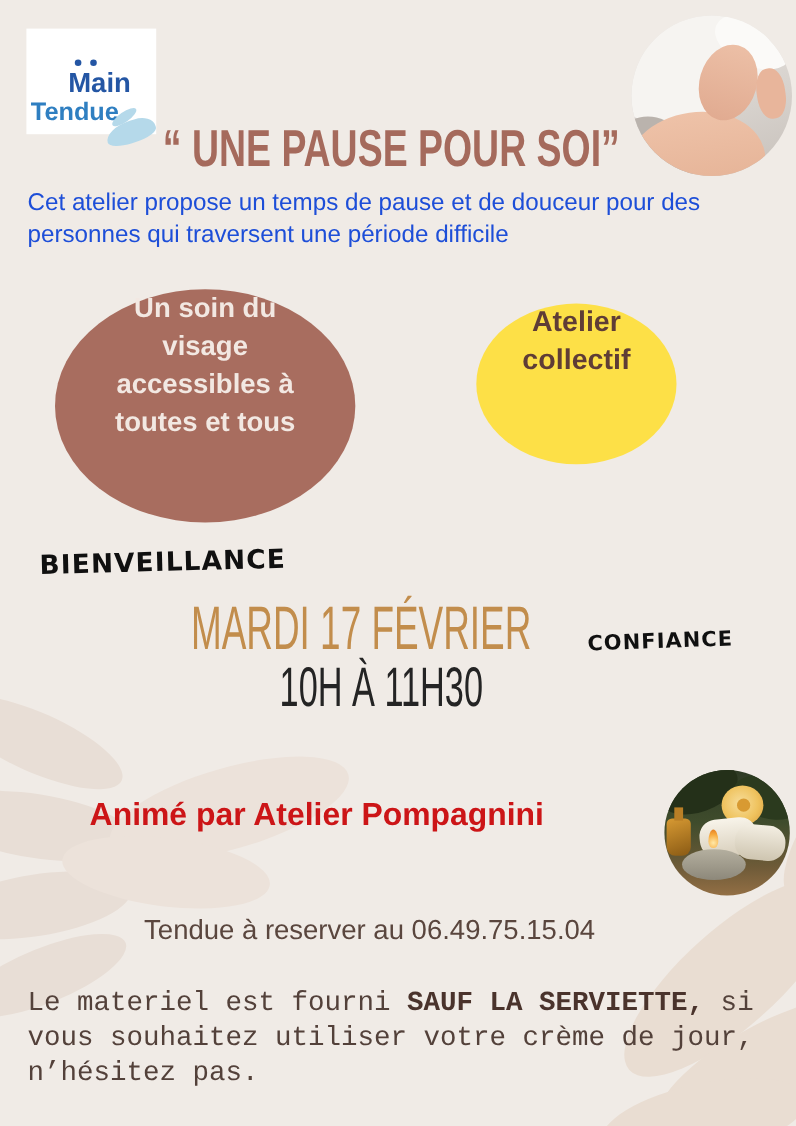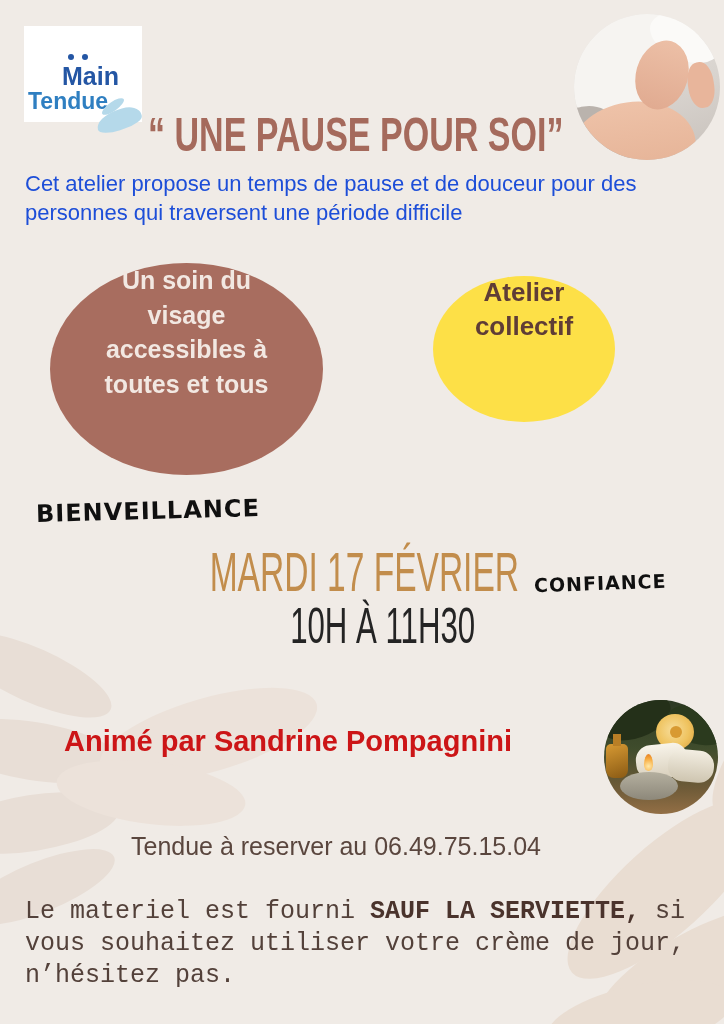--- a/index.html
+++ b/index.html
@@ -61,21 +61,21 @@
       font-size:26px;line-height:1.3;padding:0 24px;}
 
   
   .kw-reconnexion{position:absolute;left:240px;top:452px;width:460px;text-align:center;color:#1d1d1d;}
   .kw-reconnexion span{display:inline-block;font-size:34px;transform:scale(0.8,1.42);letter-spacing:1px;white-space:nowrap;}
   .marker{font-family:"DejaVu Sans",sans-serif;font-weight:bold;color:#101010;}
   .kw-bienveillance{position:absolute;left:36px;top:497px;font-size:24px;letter-spacing:1px;transform:rotate(-1.5deg);}
   .kw-confiance{position:absolute;left:534px;top:572px;font-size:19px;letter-spacing:1px;transform:rotate(-2deg);}
 
   
-  .event{position:absolute;left:0;top:548px;width:656px;text-align:center;margin-left:36px;}
+  .event{position:absolute;left:0;top:548px;width:656px;text-align:center;}
   .event div{white-space:nowrap;}
   .event .date{height:56px;}
   .event .date span{display:inline-block;font-size:43px;color:#c28d4c;transform:scale(0.78,1.3);}
   .event .time{height:48px;padding-left:38px;}
   .event .time span{display:inline-block;font-size:39px;color:#242424;transform:scale(0.8,1.3);}
   .event .place span{display:inline-block;font-size:33px;color:#1e1e1e;transform:scale(0.82,1.3);letter-spacing:1px;}
 
   
   .host{position:absolute;left:0;top:724px;width:576px;text-align:center;color:#cc1517;
         font-weight:bold;font-size:29px;line-height:1.18;}
@@ -159,21 +159,21 @@
   <div class="event">
     <div class="date">
       <span>MARDI 17 FÉVRIER</span>
     </div>
     <div class="time">
       <span>10H À 11H30</span>
     </div>
   </div>
 
   <div class="host">
-    <div>Animé par  Sandrine Pompagnini</div>
+    <div>Animé par  Atelier Pompagnini</div>
   </div>
 
   <div class="photo-spa">
     <div class="sp-leafA"></div>
     <div class="sp-leafB"></div>
     <div class="sp-bottle"></div>
     <div class="sp-neck"></div>
     <div class="sp-rose"></div>
     <div class="sp-rose-core"></div>
     <div class="sp-towel1"></div>

